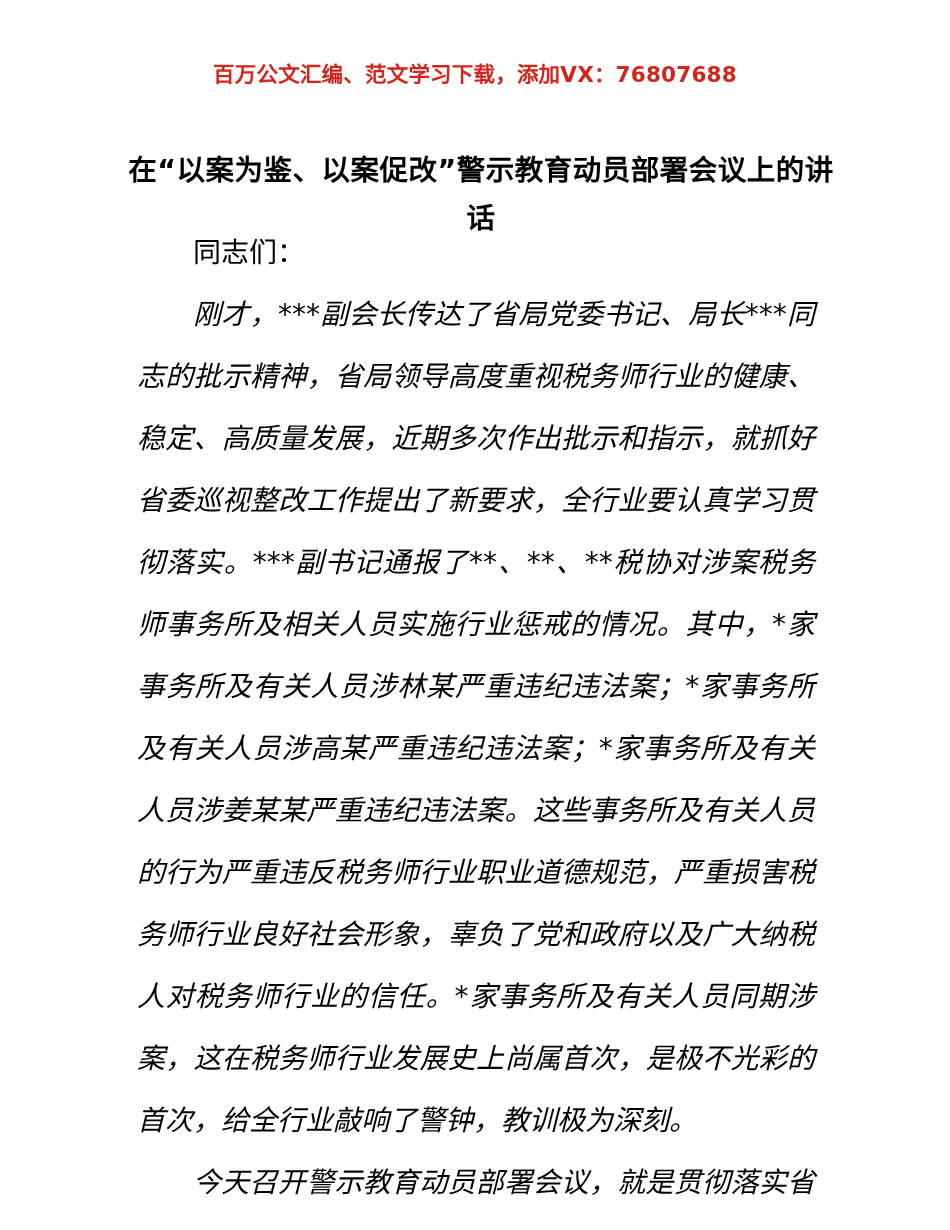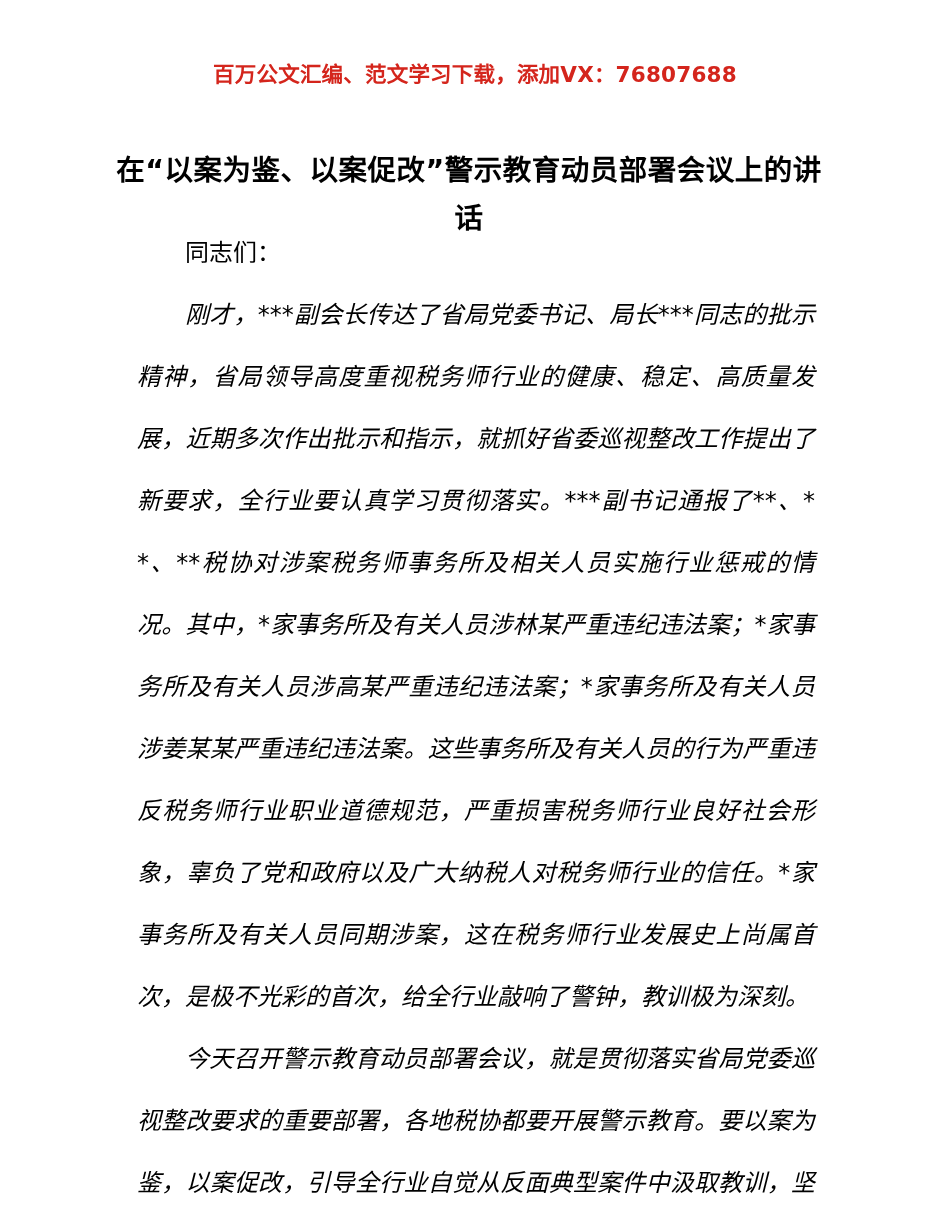--- a/index.html
+++ b/index.html
@@ -39,40 +39,40 @@
     font-weight: 700;
     color: #d4251c;
     letter-spacing: 0.2px;
     white-space: nowrap;
   }
 
   
   .doc-title {
     position: absolute;
     top: 112px;
-    left: 112px;
+    left: 124px;
     width: 714px;
     text-align: center;
     font-size: 28.5px;
     font-weight: 700;
     line-height: 48px;
     letter-spacing: 0.5px;
     color: #000000;
   }
 
   
   .doc-body {
     position: absolute;
     top: 206px;
     left: 137px;
     width: 678px;
   }
   .para {
     margin: 0;
-    font-size: 24px;
+    font-size: 28px;
     line-height: 62px;
     color: #000000;
     text-align: justify;
     text-justify: inter-ideograph;
     letter-spacing: 0px;
     word-break: break-all;
   }
   .para.indent {
     text-indent: 2em;
   }

